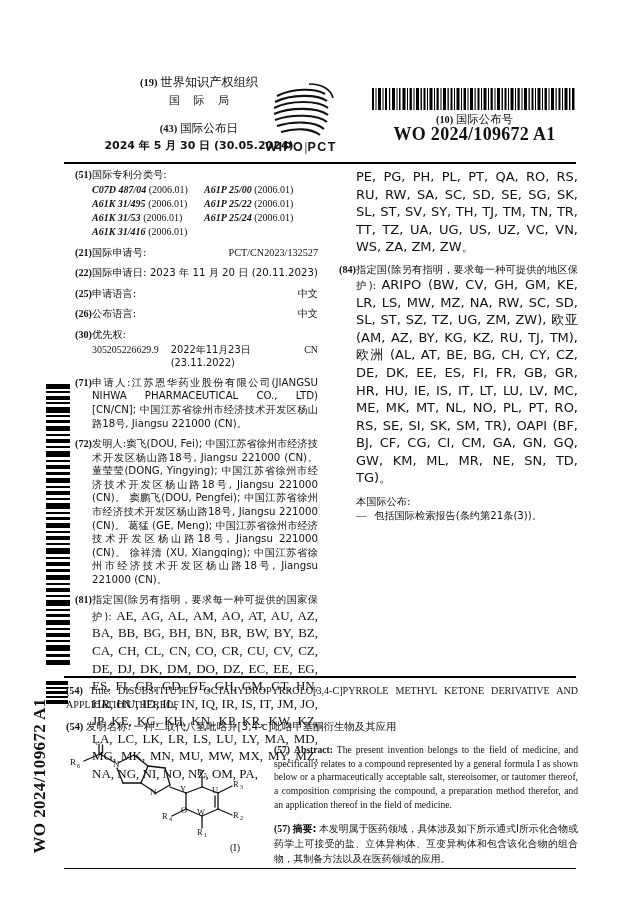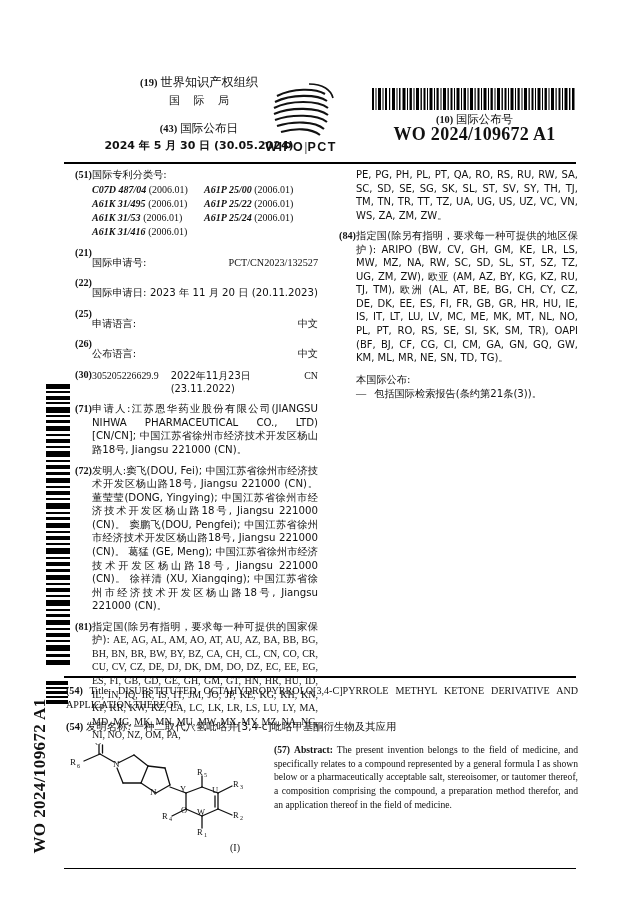--- a/index.html
+++ b/index.html
@@ -53,29 +53,29 @@
   .fld{display:flex;margin-bottom:7px;font-size:10.2px;line-height:1.33;}
   .fld .tag{font-weight:bold;flex:0 0 26px;text-align:right;}
   .fld .bdy{flex:1 1 auto;}
 
   .ipc{font-style:italic;font-weight:bold;font-size:10px;}
   .ipcsub{font-style:normal;font-weight:normal;}
   .ipctab{display:flex;margin-top:1px;}
   .ipctab .c1{flex:0 0 112px;}
   .ipctab .c2{flex:1 1 auto;}
 
-  .rowline{display:flex;justify-content:space-between;margin-top:10px;}
+  .rowline{display:flex;justify-content:space-between;}
   .rowline .lab{white-space:nowrap;}
   .rowline .val{white-space:nowrap;}
   .prio{margin-top:1px;display:flex;gap:12px;font-size:9.9px;}
 
   .cjk{font-family:"DejaVu Sans","Liberation Sans",sans-serif;}
   .just{text-align:justify;}
   .bold{font-weight:bold;}
-  .ctr-list{font-size:10px;line-height:1.35;}
+  .ctr-list{font-size:13px;line-height:1.35;}
 
   .sidebar-barcode{position:absolute;left:46px;top:382px;width:24px;height:286px;}
   .sidebar-barcode-2{position:absolute;left:46px;top:680px;width:22px;height:26px;}
 
   
   .spine{
     position:absolute;left:-60px;top:766px;width:200px;
     transform:rotate(-90deg);transform-origin:center center;
     text-align:center;font-size:17px;font-weight:bold;letter-spacing:.4px;
     white-space:nowrap;
@@ -265,20 +265,21 @@
       <div class="tag">(26)</div>
       <div class="bdy rowline">
         <span class="lab cjk">公布语言:</span>
         <span class="val cjk">中文</span>
       </div>
     </div>
 
     <div class="fld">
       <div class="tag">(30)</div>
       <div class="bdy">
+        <div class="cjk">优先权:</div>
         <div class="prio">
           <span>305205226629.9</span>
           <span class="cjk">2022年11月23日 (23.11.2022)</span>
           <span>CN</span>
         </div>
       </div>
     </div>
 
     <div class="fld">
       <div class="tag">(71)</div>
@@ -468,17 +469,22 @@
         </svg>
         <div class="formula-lbl">(I)</div>
       </div>
 
       <div class="abs">
         <div class="abs-en">
           <span class="tag">(57)</span>
           <span class="tag">Abstract:</span>
           <span>The present invention belongs to the field of medicine, and specifically relates to a compound represented by a general formula I as shown below or a pharmaceutically acceptable salt, stereoisomer, or tautomer thereof, a composition comprising the compound, a preparation method therefor, and an application thereof in the field of medicine.</span>
         </div>
+        <div class="abs-cn">
+          <span class="tag">(57)</span>
+          <span class="cjk bold">摘要:</span>
+          <span class="cjk">本发明属于医药领域，具体涉及如下所示通式I所示化合物或药学上可接受的盐、立体异构体、互变异构体和包含该化合物的组合物，其制备方法以及在医药领域的应用。</span>
+        </div>
       </div>
     </div>
   </div>
 
 </div>
 
 </body></html>

